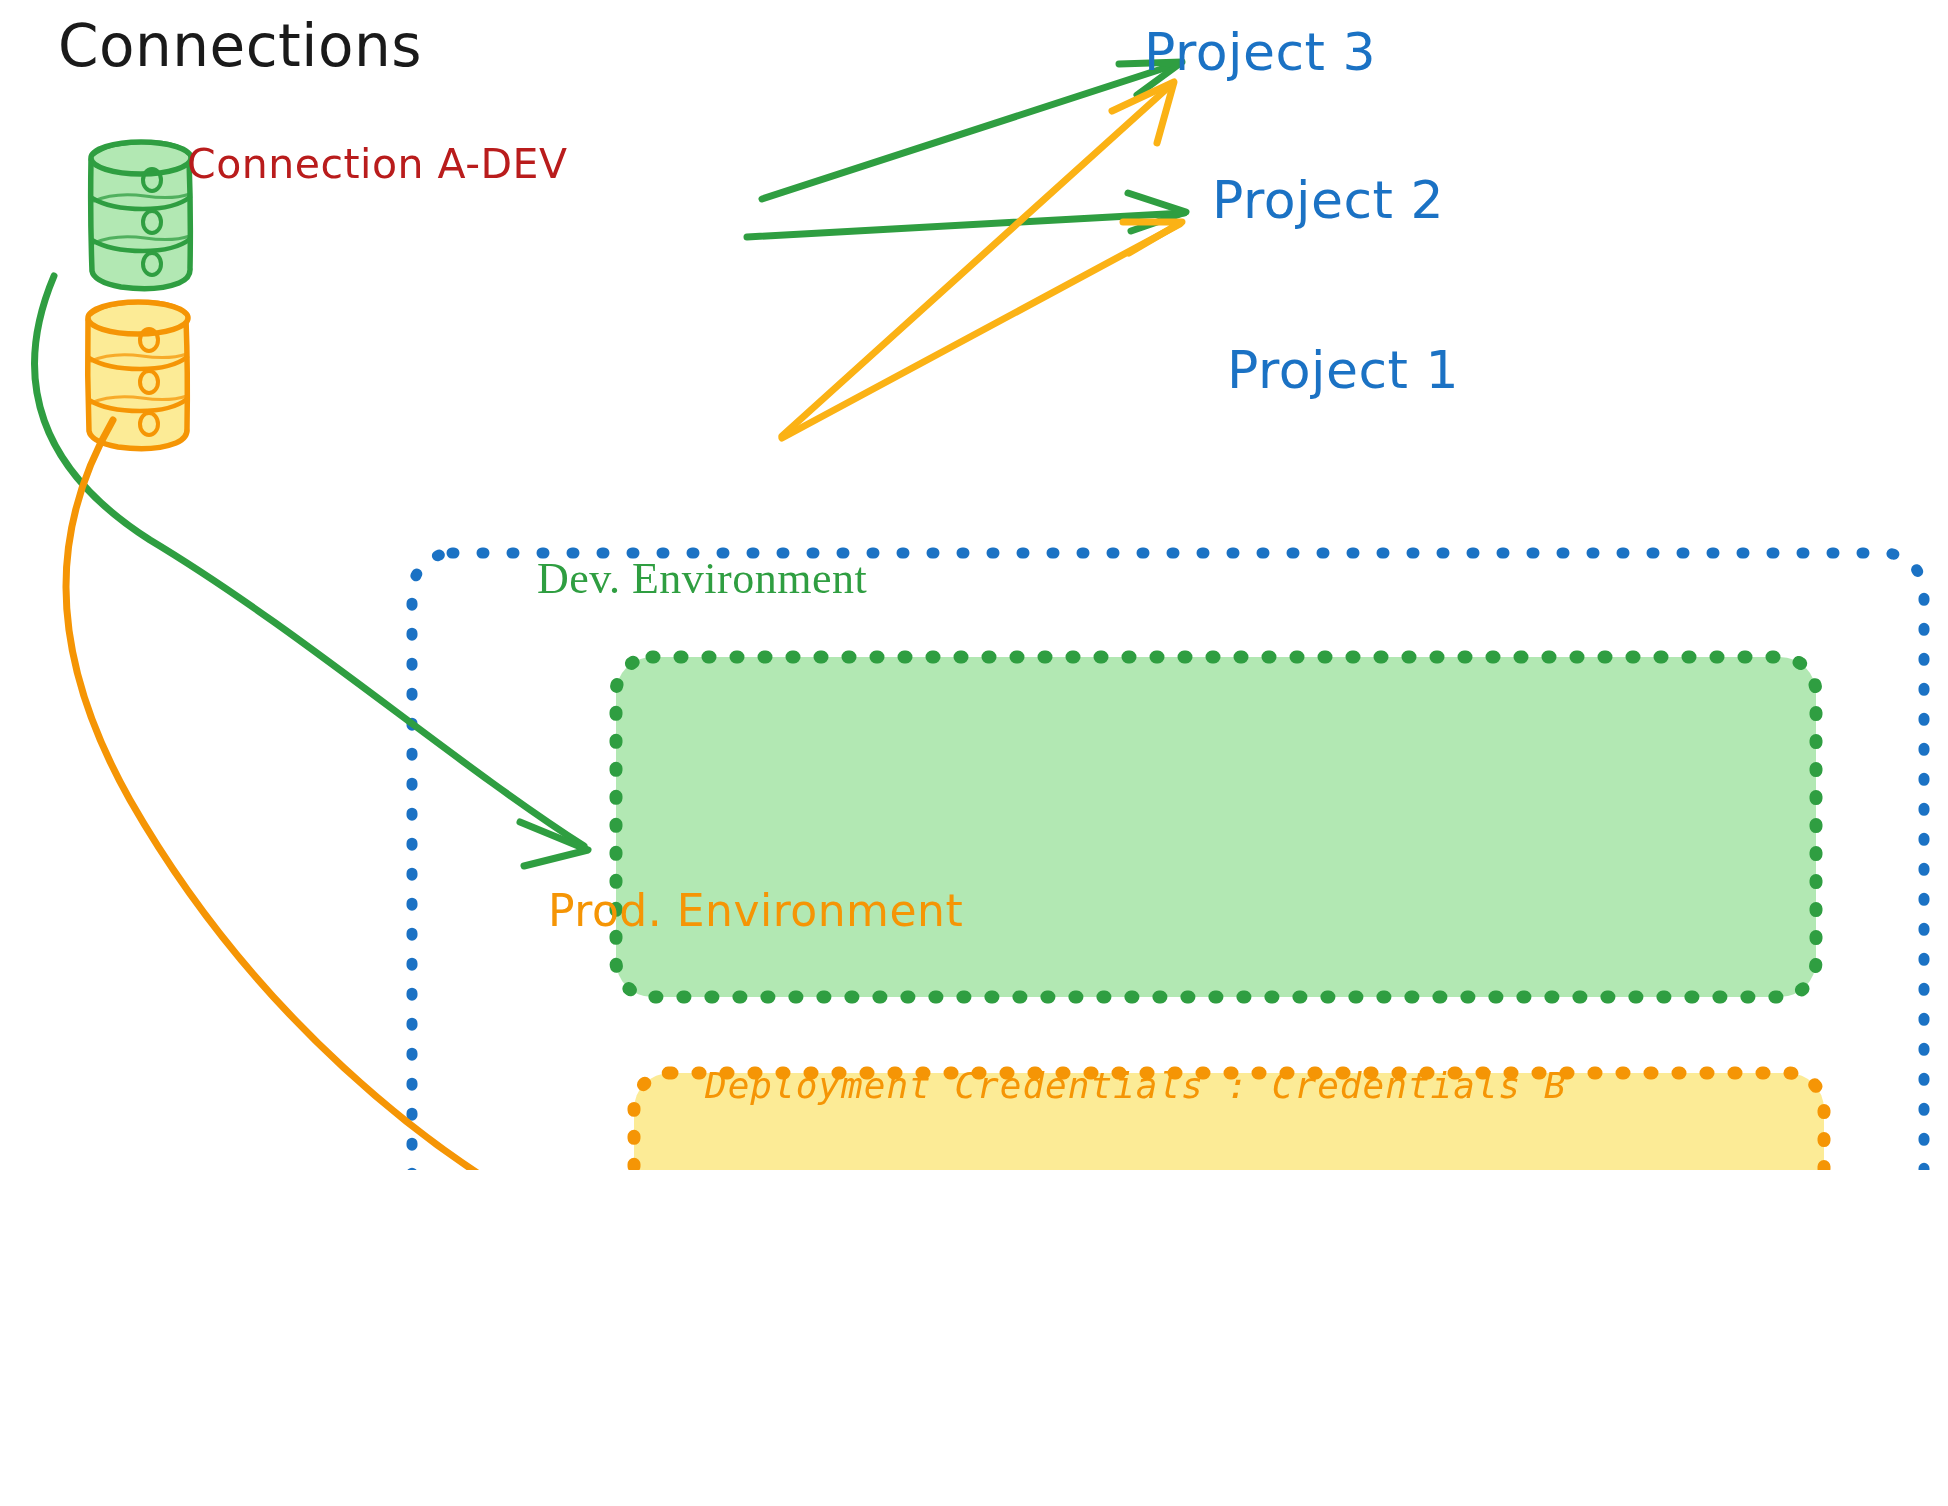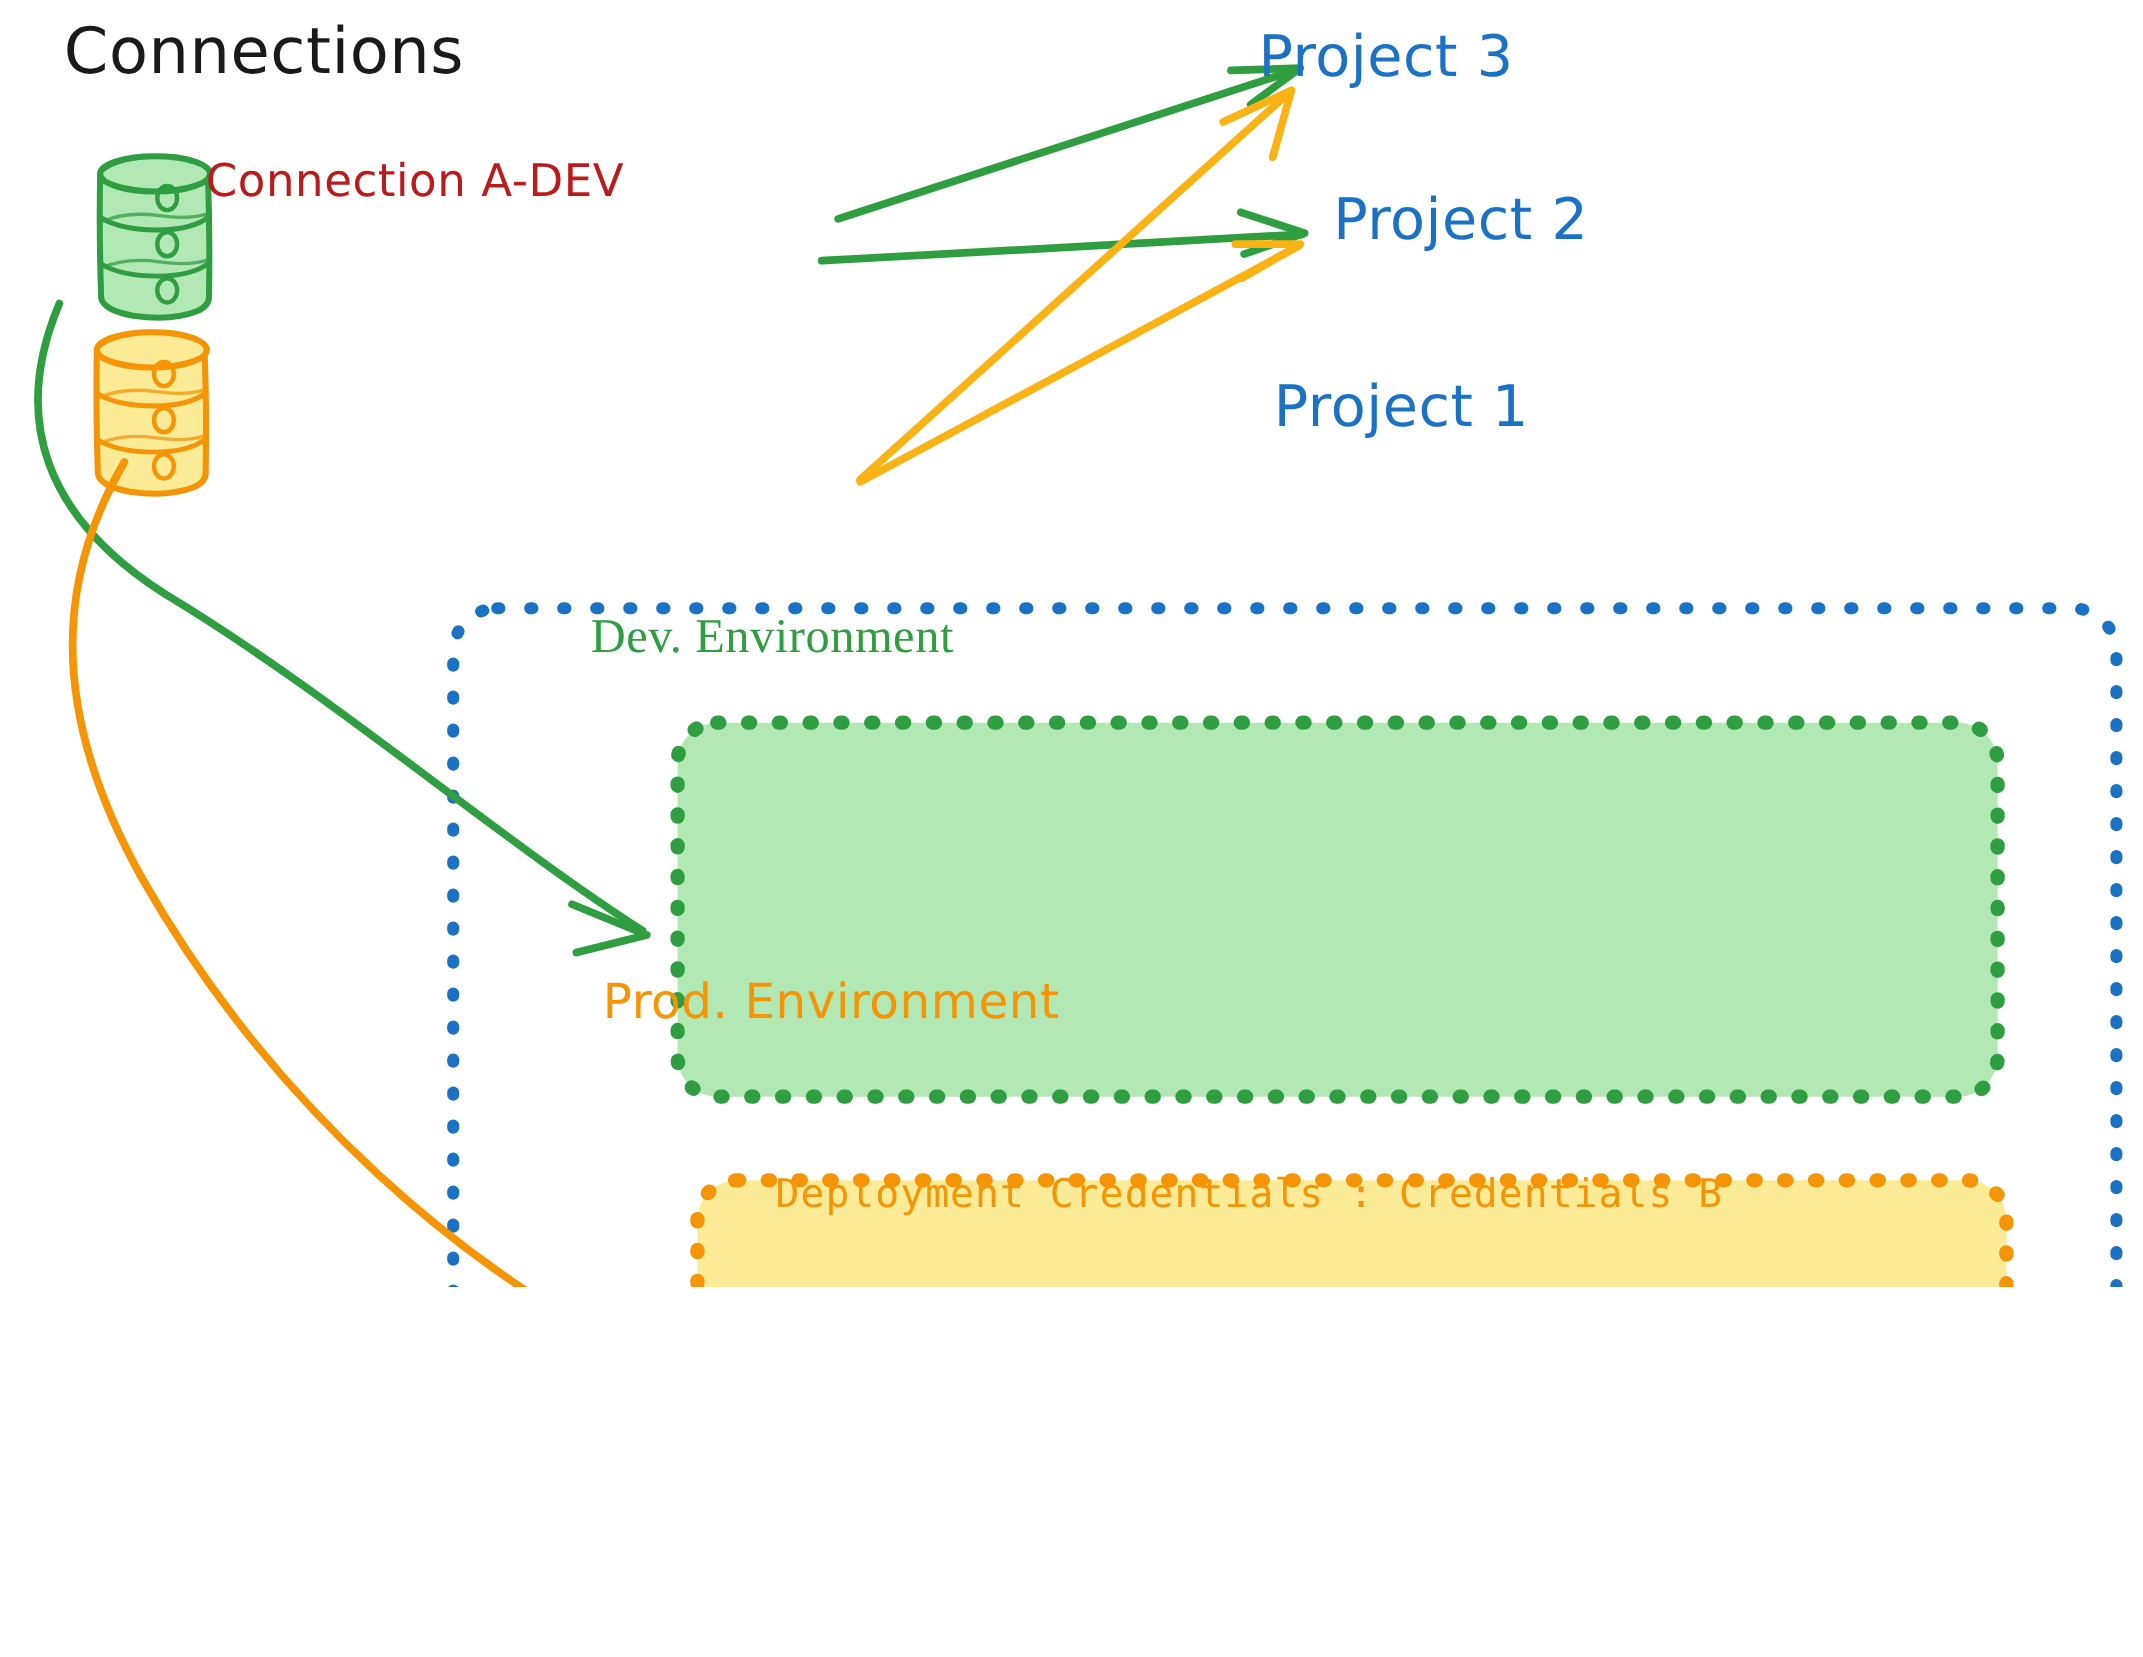--- a/index.html
+++ b/index.html
@@ -45,21 +45,21 @@
     top: 307px;
     font-size: 47px;
     color: #f59505;
   }
   .project-label {
     font-size: 52px;
     color: #1b72c4;
   }
   .project-3 { left: 1144px; top: 22px; }
   .project-2 { left: 1212px; top: 170px; }
-  .project-1 { left: 1158px; top: 340px; }
+  .project-1 { left: 1227px; top: 340px; }
 
   .env-title {
     font-size: 44px;
   }
   .env-title-dev {
     left: 537px;
     top: 553px;
     color: #2f9e41;
     font-family: Liberation Serif, serif;
   }
@@ -75,20 +75,21 @@
   }
   .cred-dev {
     left: 812px;
     top: 727px;
     color: #2f9e41;
   }
   .cred-prod {
     left: 705px;
     top: 1065px;
     color: #f59505;
+    font-style: italic;
   }
 </style>
 </head>
 <body>
 
 <div id="canvas">
 
   <svg id="svg-layer" viewBox="0 0 1948 1506">
 
     <g>

